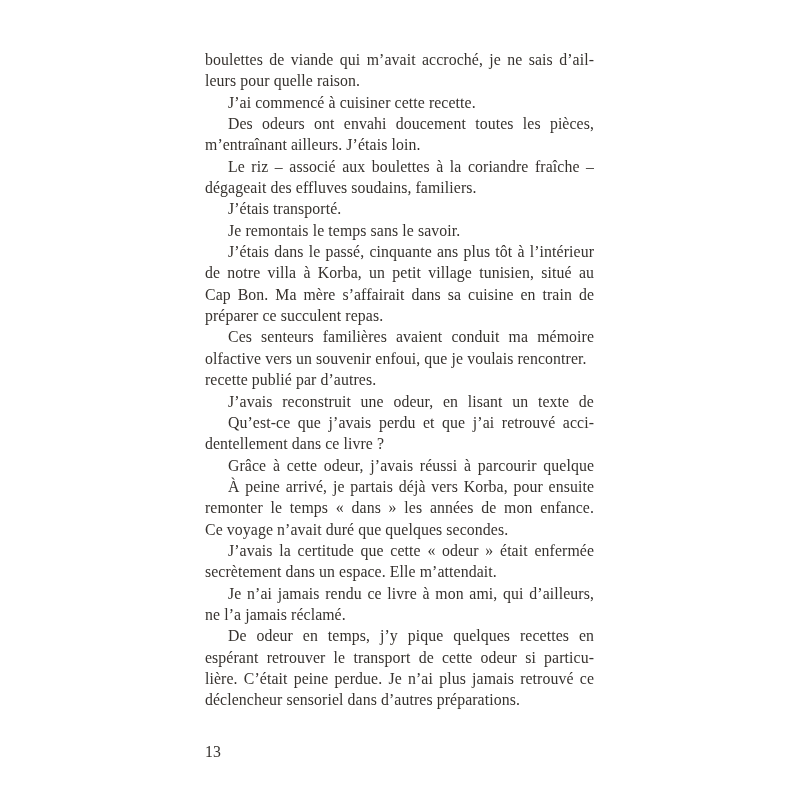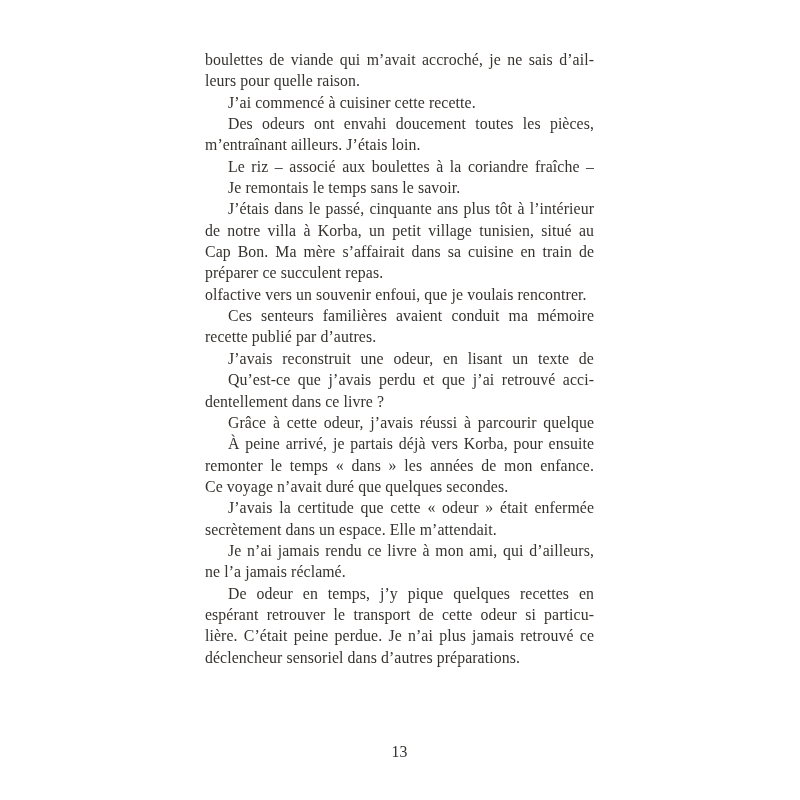--- a/index.html
+++ b/index.html
@@ -39,54 +39,58 @@
   }
   .line.last { text-align-last: left; }
   .line.indent { text-indent: 23px; }
   .page-number {
     position: absolute;
     top: 741px;
     left: 205px;
     width: 389px;
     font-size: 15.8px;
     line-height: 21.35px;
-    text-align: center;
+    text-align: left;
   }
 </style>
 </head>
 <body>
 
 <div class="page">
   <div class="text-block">
       <div class="paragraph">
         <div class="line">boulettes de viande qui m’avait accroché, je ne sais d’ail-</div>
         <div class="line last">leurs pour quelle raison.</div>
       </div>
       <div class="paragraph">
         <div class="line indent last">J’ai commencé à cuisiner cette recette.</div>
       </div>
       <div class="paragraph">
         <div class="line indent">Des odeurs ont envahi doucement toutes les pièces,</div>
         <div class="line last">m’entraînant ailleurs. J’étais loin.</div>
       </div>
       <div class="paragraph">
         <div class="line indent">Le riz – associé aux boulettes à la coriandre fraîche –</div>
+        <div class="line last">dégageait des effluves soudains, familiers.</div>
+      </div>
+      <div class="paragraph">
+        <div class="line indent last">J’étais transporté.</div>
       </div>
       <div class="paragraph">
         <div class="line indent last">Je remontais le temps sans le savoir.</div>
       </div>
       <div class="paragraph">
         <div class="line indent">J’étais dans le passé, cinquante ans plus tôt à l’intérieur</div>
         <div class="line">de notre villa à Korba, un petit village tunisien, situé au</div>
         <div class="line">Cap Bon. Ma mère s’affairait dans sa cuisine en train de</div>
         <div class="line last">préparer ce succulent repas.</div>
       </div>
       <div class="paragraph">
+        <div class="line indent">Ces senteurs familières avaient conduit ma mémoire</div>
         <div class="line last">olfactive vers un souvenir enfoui, que je voulais rencontrer.</div>
-        <div class="line indent">Ces senteurs familières avaient conduit ma mémoire</div>
       </div>
       <div class="paragraph">
         <div class="line last">recette publié par d’autres.</div>
         <div class="line indent">J’avais reconstruit une odeur, en lisant un texte de</div>
       </div>
       <div class="paragraph">
         <div class="line indent">Qu’est-ce que j’avais perdu et que j’ai retrouvé acci-</div>
         <div class="line last">dentellement dans ce livre ?</div>
       </div>
       <div class="paragraph">

